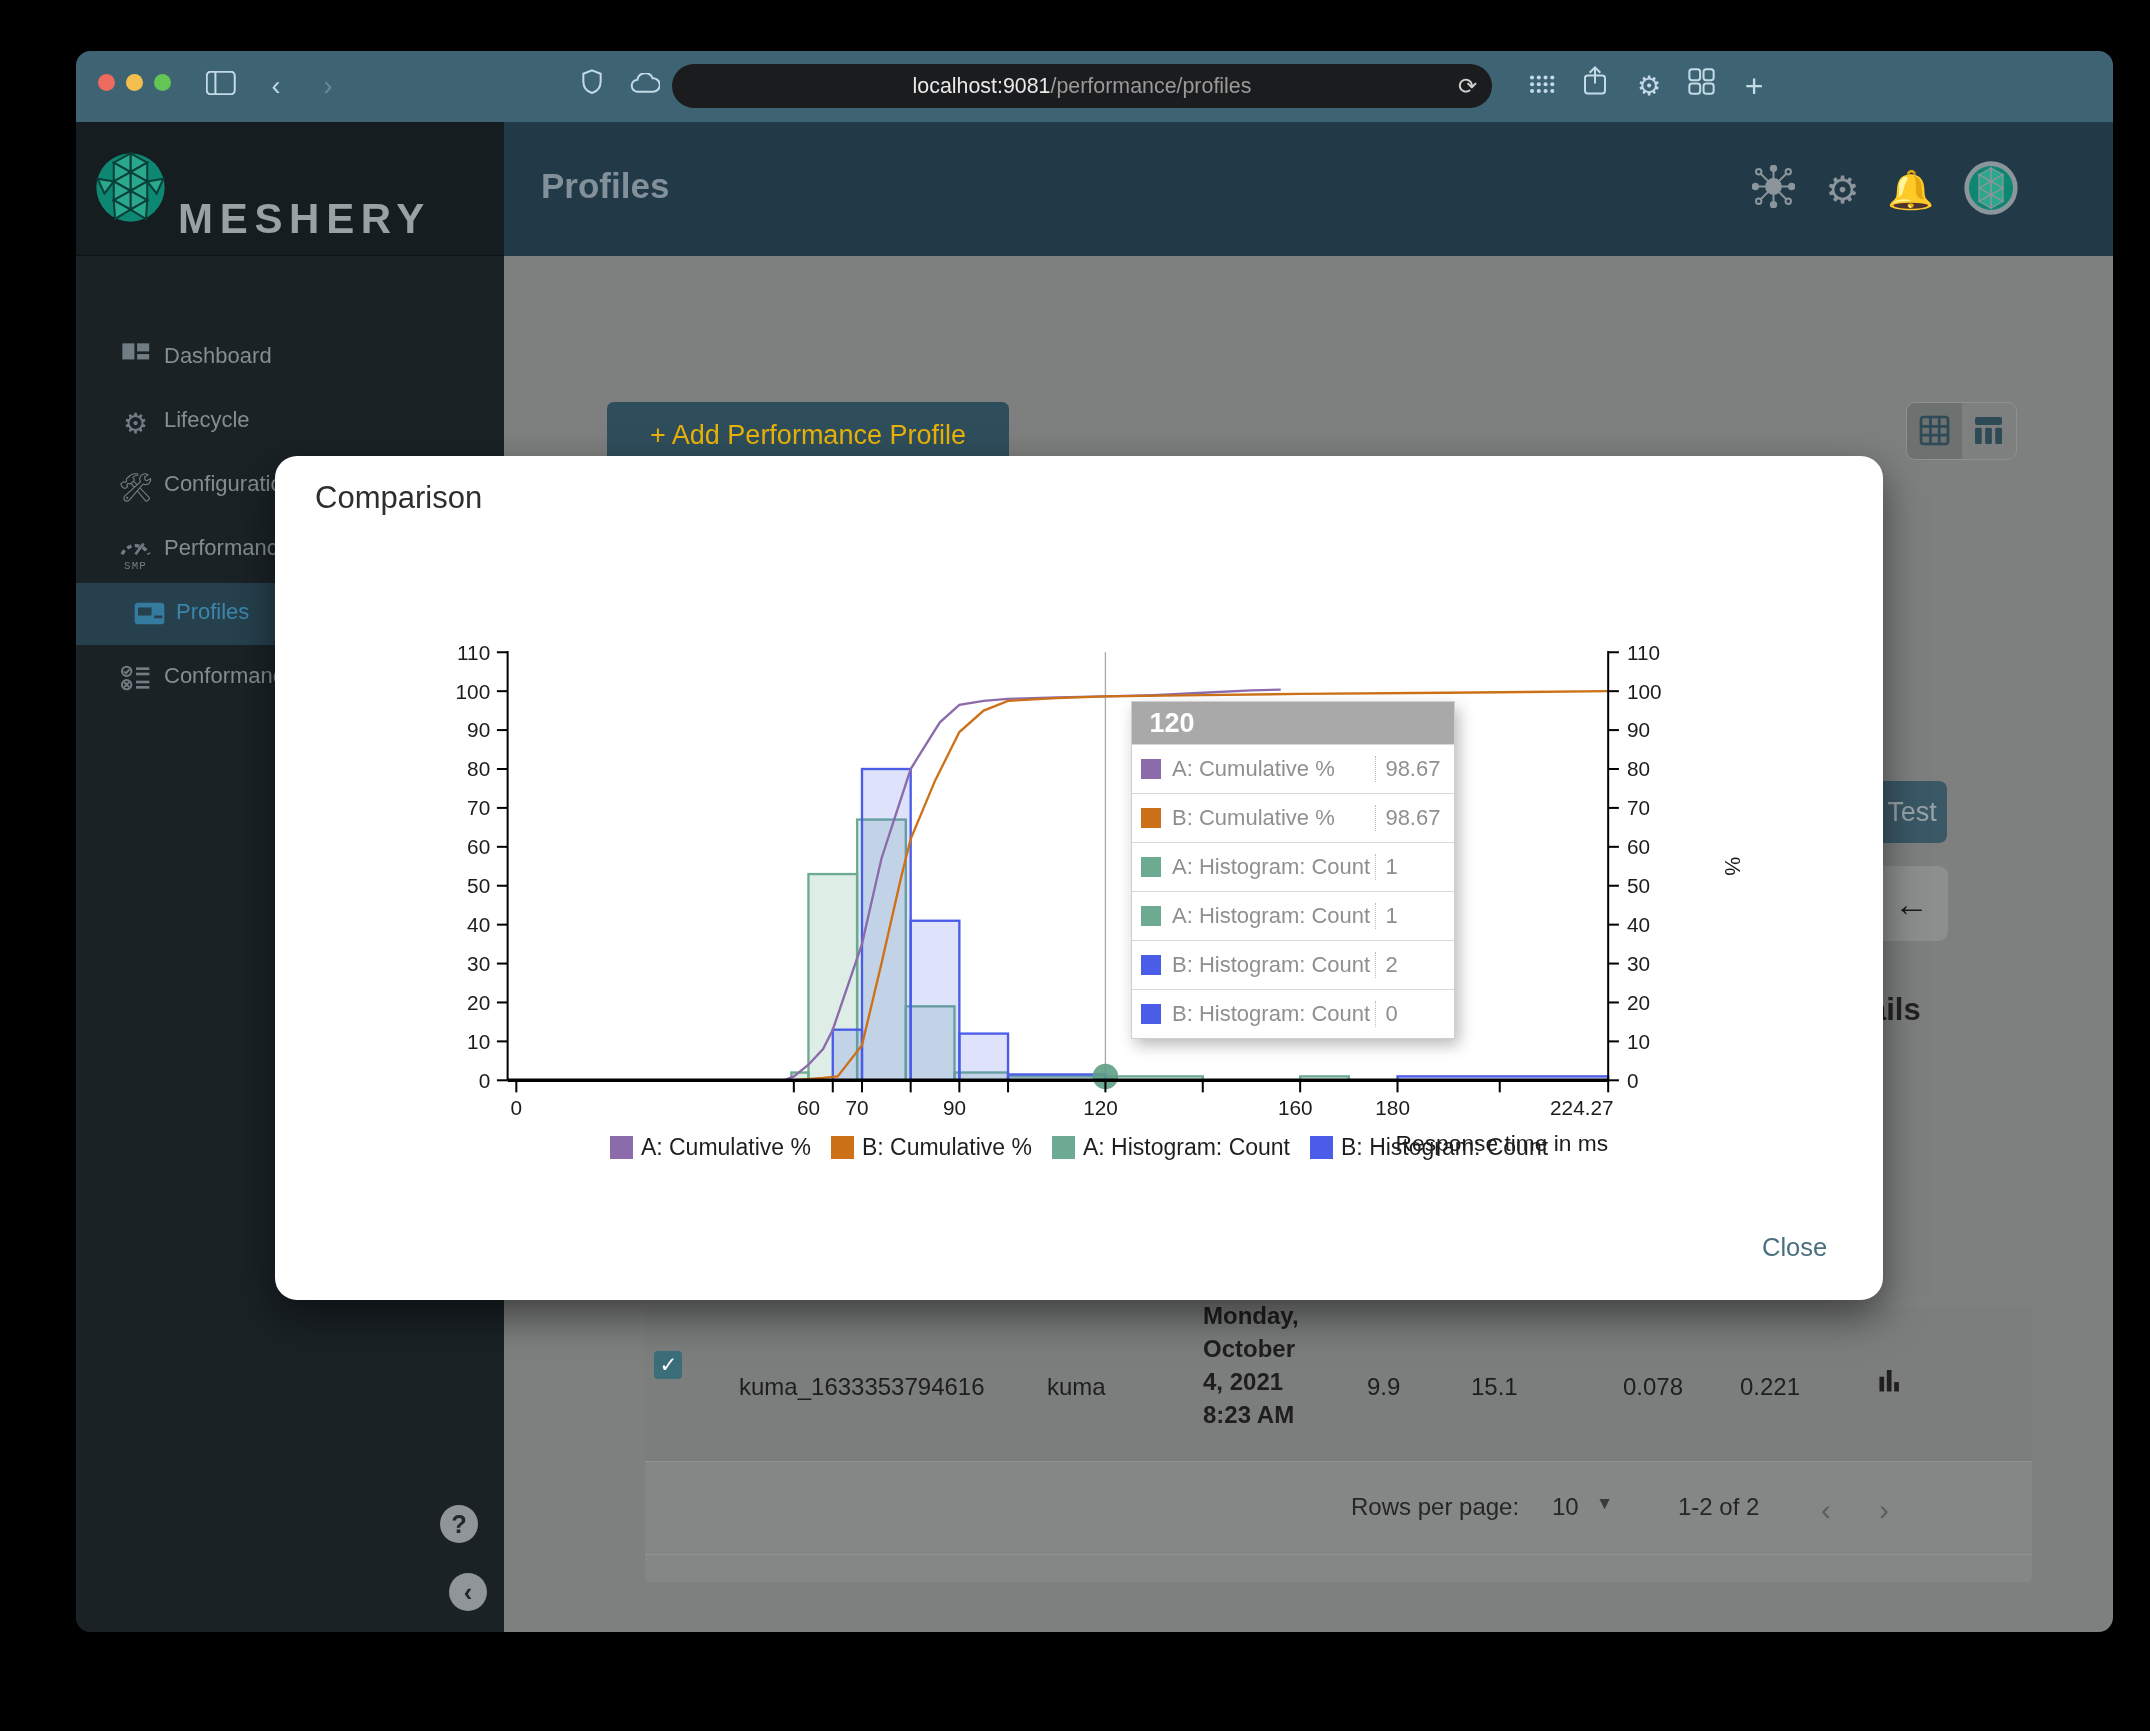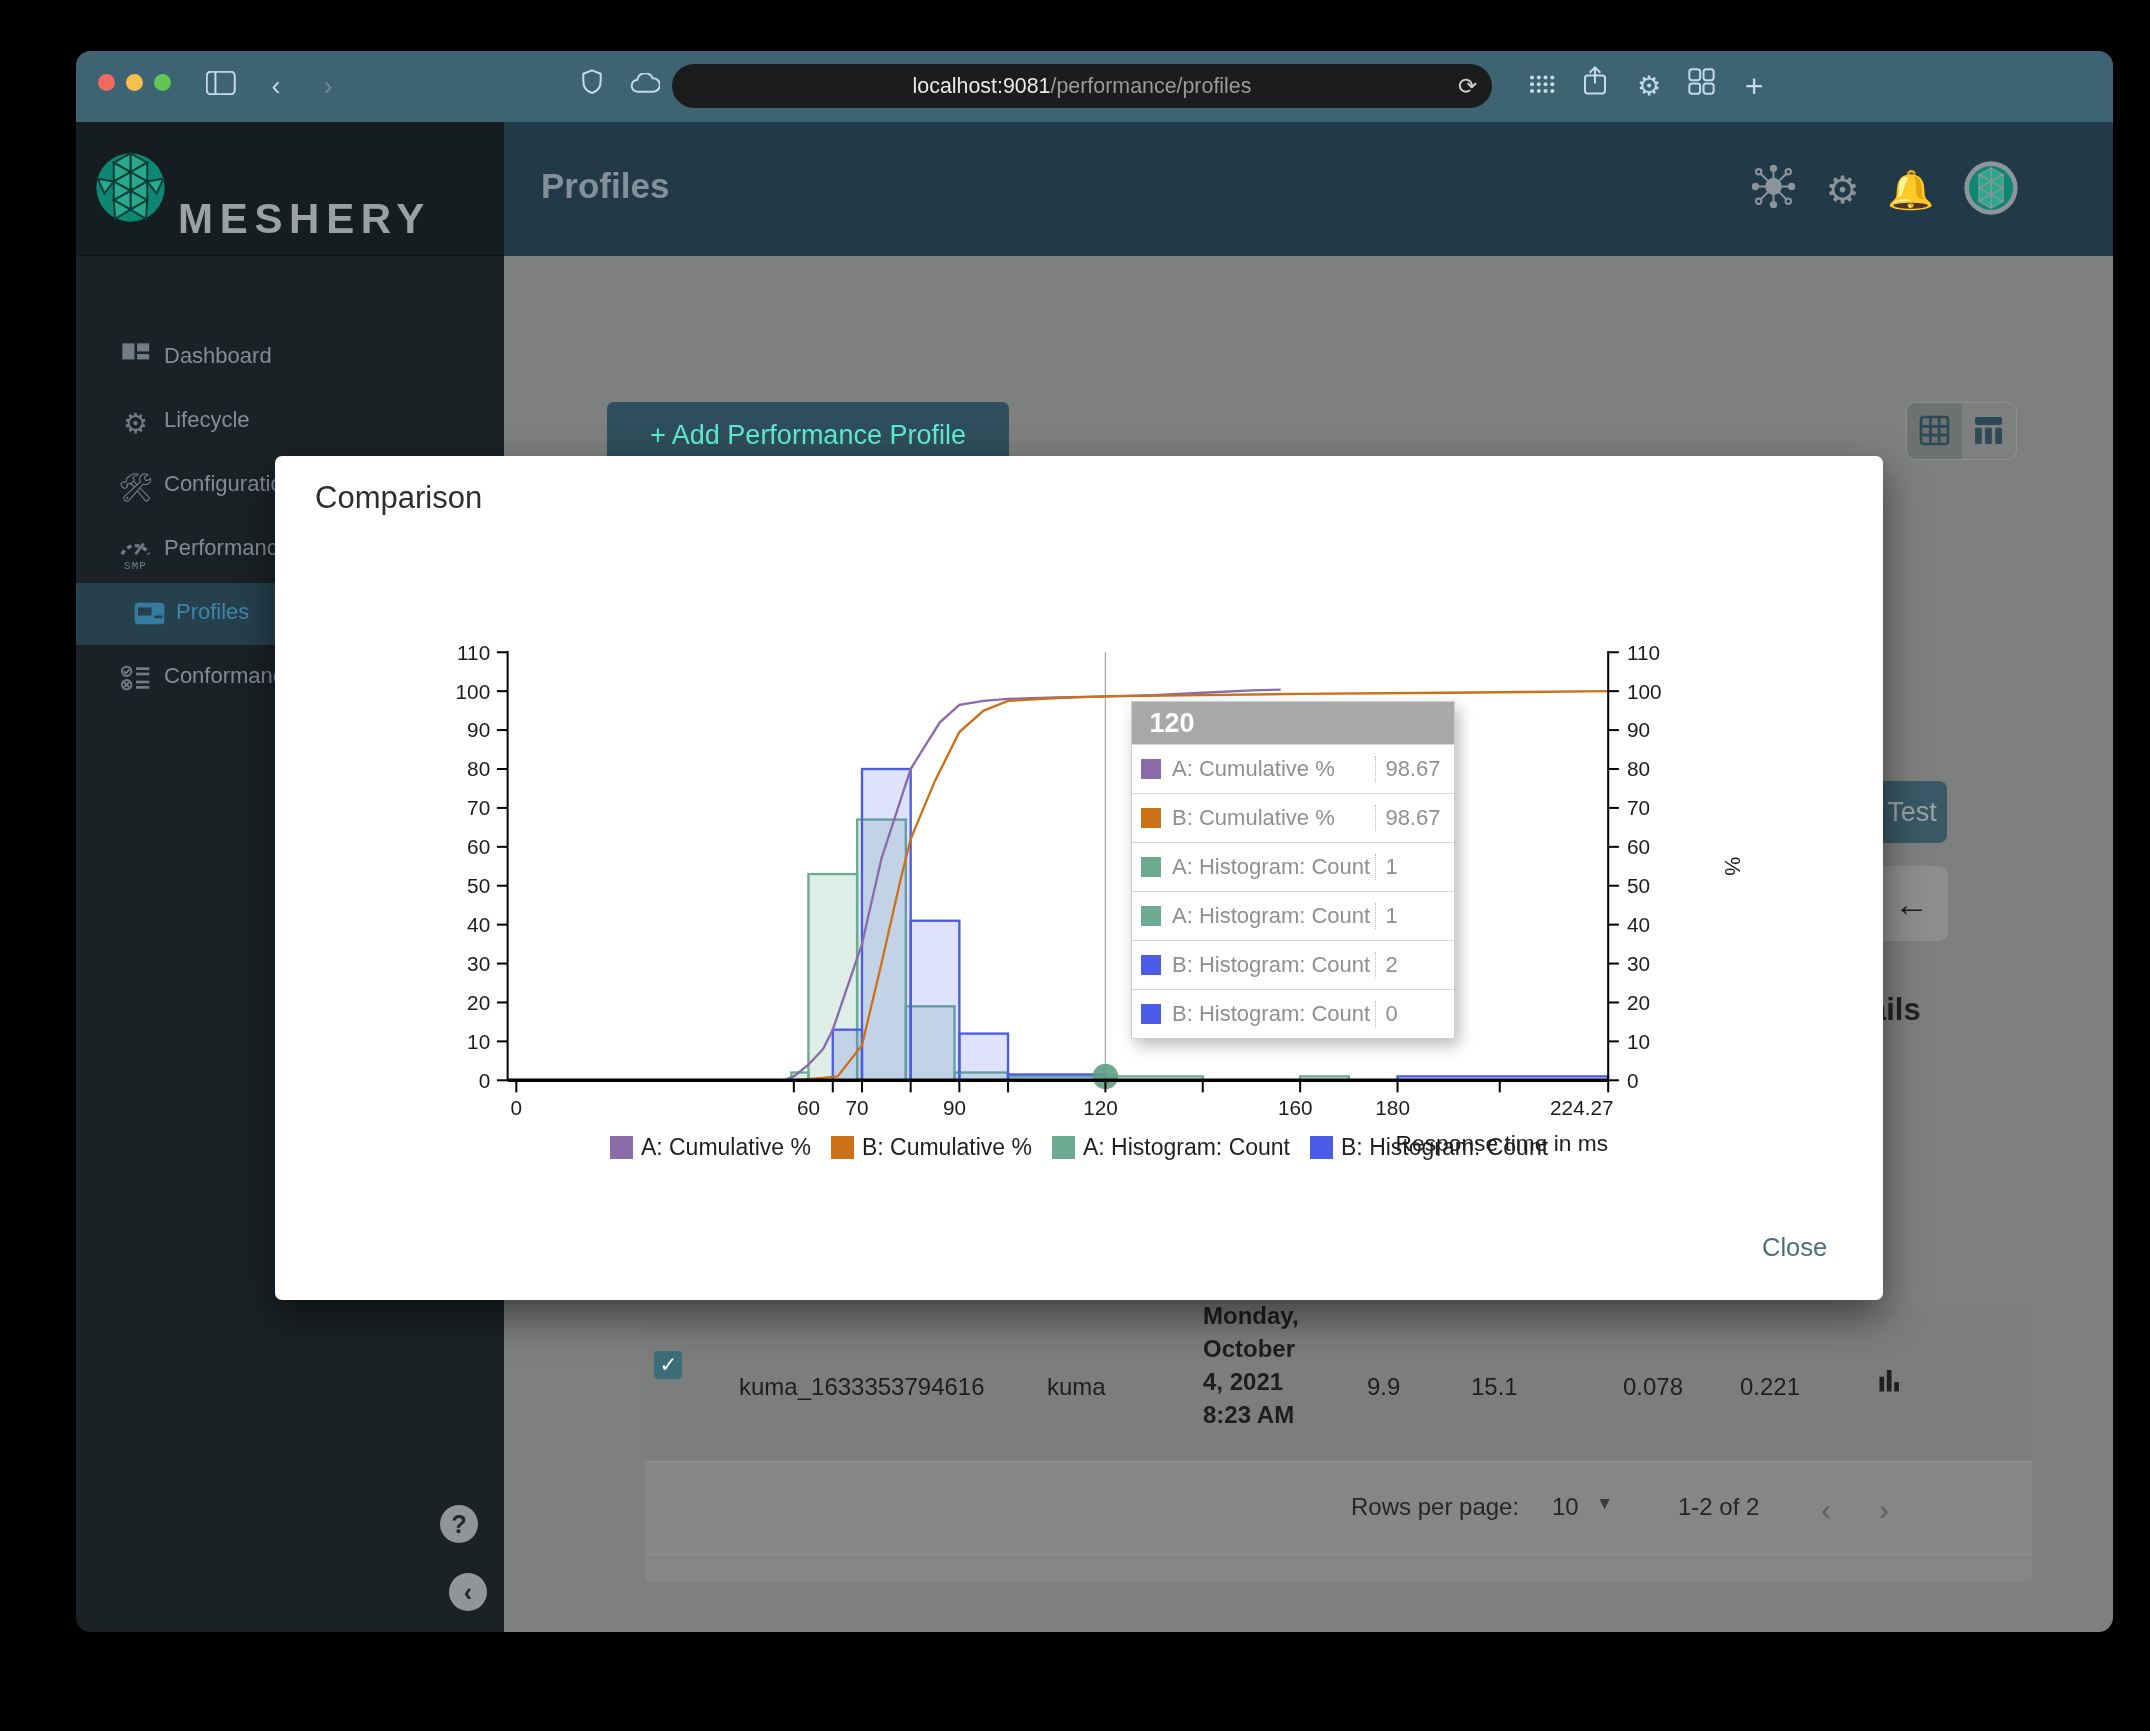--- a/index.html
+++ b/index.html
@@ -26,39 +26,39 @@
   .nav-item.selected{background:#26404d;}
   .nav-item.selected .lbl{color:#3d86ab;}
   .nav-item.selected .ic{color:#357ba0;}
   .side-fab{position:absolute;width:38px;height:38px;border-radius:50%;background:#90959a;color:#23282b;font-size:25.5px;font-weight:bold;text-align:center;line-height:38px;}
   
   .appbar{position:absolute;left:428px;top:71px;width:1609px;height:134px;background:#223948;}
   .appbar .title{position:absolute;left:37px;top:44px;font-size:35px;font-weight:bold;color:#82909a;}
   .appbar .aic{position:absolute;top:43px;width:51px;height:51px;color:#8b959b;font-size:38px;line-height:51px;text-align:center;}
   
   .content{position:absolute;left:428px;top:205px;width:1609px;height:1376px;background:#7e807f;}
-  .addbtn{position:absolute;left:103px;top:146px;width:402px;height:67px;border-radius:6.7px;background:#2f4e5b;color:#5eead4;font-size:27px;text-align:center;line-height:67px;}
+  .addbtn{position:absolute;left:103px;top:146px;width:402px;height:67px;border-radius:6.7px;background:#2f4e5b;color:#eab308;font-size:27px;text-align:center;line-height:67px;}
   .viewtoggle{position:absolute;left:1402px;top:146px;width:111px;height:58px;border:1.3px solid #8f9191;border-radius:9.4px;display:flex;overflow:hidden;}
   .vt{flex:1;text-align:center;line-height:55px;font-size:29.5px;color:#2e4a56;}
   .vt.sel{background:#6d7170;}
   .testbtn{position:absolute;left:1373px;top:525px;width:70px;height:62px;border-radius:8px;background:#3a5866;color:#97a3a7;font-size:27px;text-align:center;line-height:62px;}
   .arrowcard{position:absolute;left:1371px;top:610px;width:73px;height:75px;border-radius:9.4px;background:#8d8f8f;color:#1a1a1a;font-size:35px;text-align:center;line-height:75px;}
   .detailspartial{position:absolute;left:1365px;top:736px;font-size:31px;font-weight:bold;color:#222;}
   .tablecard{position:absolute;left:141px;top:1051px;width:1387px;height:275px;background:#858787;border-radius:5.4px;}
   .trow{position:absolute;left:0;top:0;width:1387px;height:154px;background:#7c7e7e;color:#1e1e1e;font-size:24px;}
   .cell{position:absolute;white-space:nowrap;}
   .checkbox{position:absolute;left:9.4px;top:44px;width:28px;height:28px;border-radius:4px;background:#3c6e79;color:#fff;font-size:21.4px;text-align:center;line-height:28px;}
   .datecell{position:absolute;left:558px;top:-8px;width:107px;text-align:left;line-height:33px;font-weight:bold;}
   .rowdivider{position:absolute;left:0;top:154px;width:1387px;height:1.3px;background:#909292;}
   .pager{position:absolute;left:0;top:155px;width:1387px;height:91px;color:#262626;font-size:24px;}
   .pager span{position:absolute;top:31px;}
   .pgchev{color:#595d5e;font-size:29.5px;}
   .pagerdivider{position:absolute;left:0;top:247px;width:1387px;height:1.3px;background:#909292;}
   
-  .modal{position:absolute;left:199px;top:405px;width:1608px;height:844px;background:#fff;border-radius:7px;box-shadow:0 16px 40px rgba(0,0,0,.5);}
+  .modal{position:absolute;left:199px;top:405px;width:1608px;height:844px;background:#fff;border-radius:22px;box-shadow:0 16px 40px rgba(0,0,0,.5);}
   .modal-title{position:absolute;left:40px;top:24px;font-size:31px;color:#2e2e2e;}
   .closebtn{position:absolute;left:1487px;top:777px;font-size:25.5px;color:#4a6f7e;}
   .chart-wrap{position:absolute;left:0;top:0;width:1608px;height:844px;}
   svg text{font-family:"Liberation Sans",sans-serif;}
   .legend{position:absolute;left:0;top:678px;width:1608px;display:flex;justify-content:center;gap:20px;}
   .legend .li{display:flex;align-items:center;gap:8px;font-size:23px;color:#1f1f1f;}
   .legend .sw{width:23px;height:23px;display:inline-block;}
   .tooltip{position:absolute;left:856px;top:245px;width:324px;background:#fff;border:1.3px solid #cfcfcf;box-shadow:4px 6.7px 14.7px rgba(0,0,0,.28);}
   .tt-head{height:42px;background:#a9a9a9;color:#fff;font-size:27px;font-weight:bold;line-height:42px;padding-left:17.4px;}
   .tt-row{display:flex;align-items:center;height:49px;border-top:1.3px solid #d8d8d8;font-size:22px;color:#8f8f8f;}

